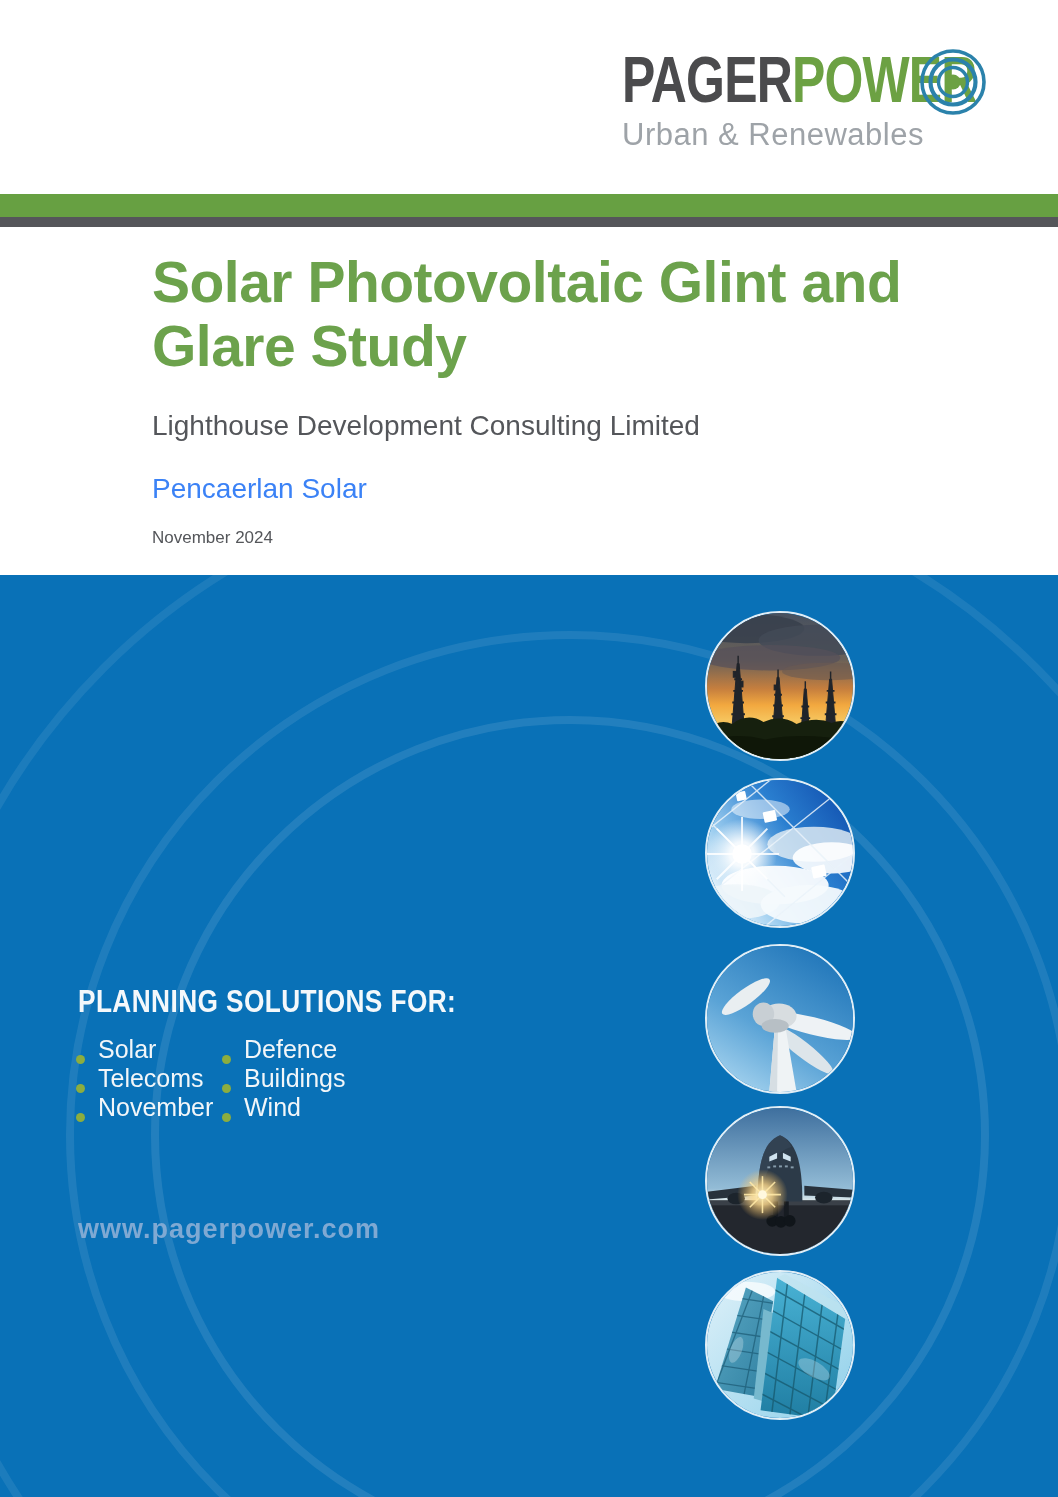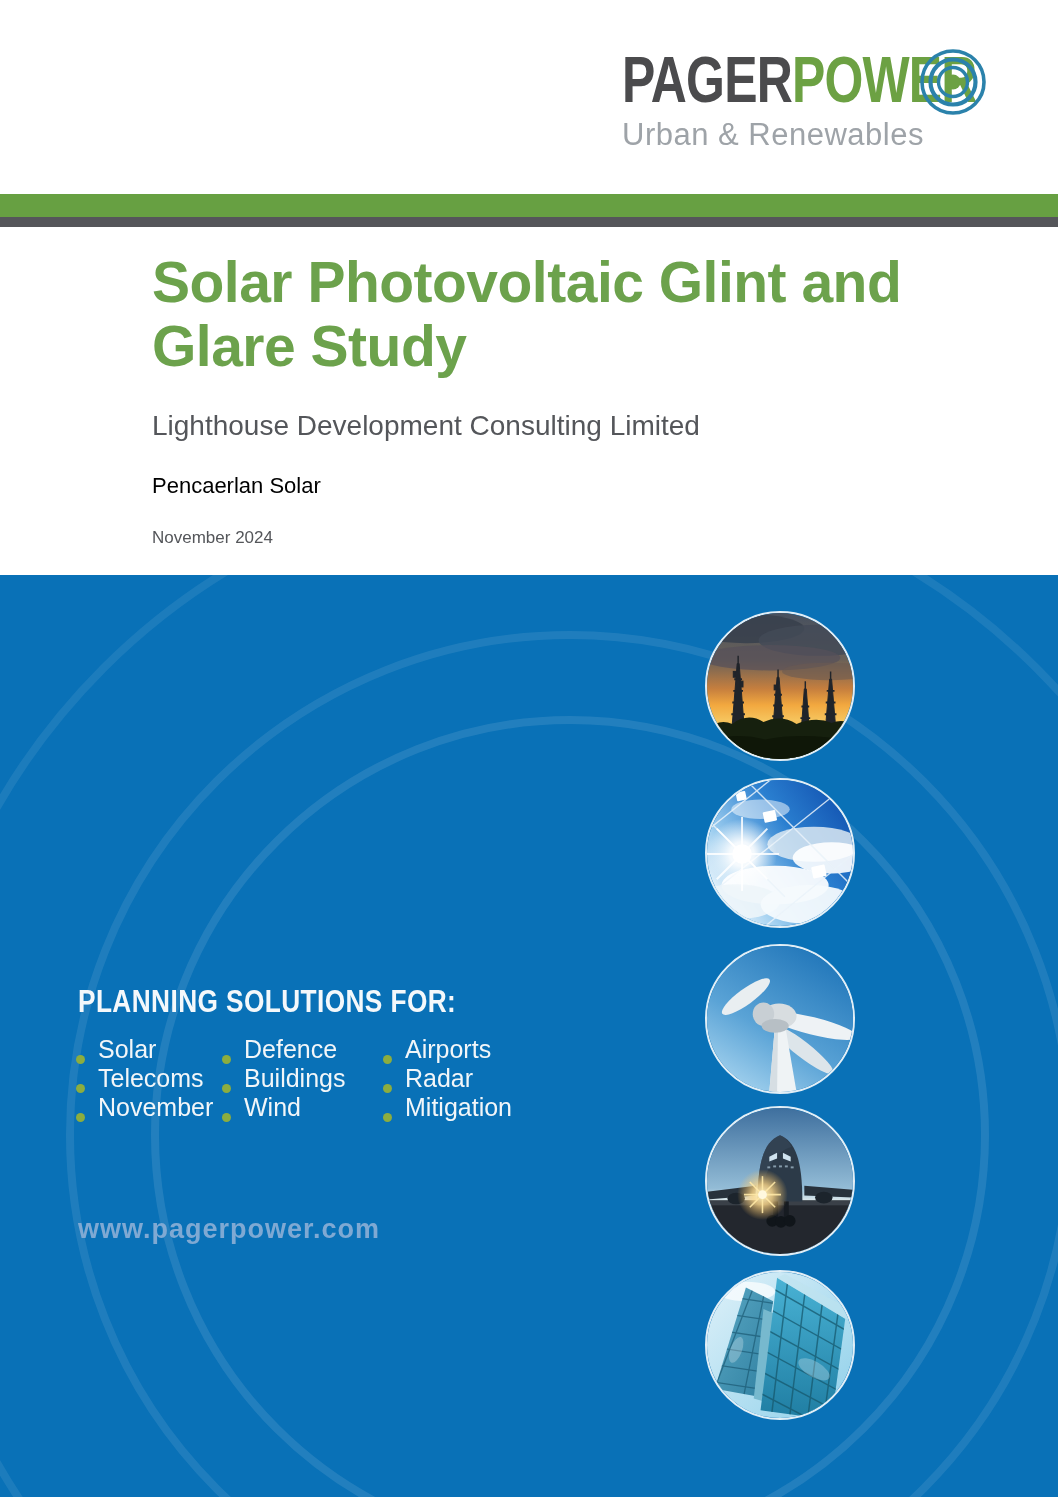--- a/index.html
+++ b/index.html
@@ -59,22 +59,22 @@
     position: absolute;
     left: 152px;
     top: 410px;
     font-size: 28px;
     color: #54565A;
   }
   .cover-project {
     position: absolute;
     left: 152px;
     top: 473px;
-    font-size: 22px;
-    color: #000000;
+    font-size: 28px;
+    color: #3b82f6;
   }
   .cover-date {
     position: absolute;
     left: 152px;
     top: 528px;
     font-size: 17px;
     color: #54565A;
   }
 
   
@@ -202,34 +202,20 @@
       <div class="svc-item">
         <span class="svc-bullet"></span>
         <span class="svc-label">Buildings</span>
       </div>
       <div class="svc-item">
         <span class="svc-bullet"></span>
         <span class="svc-label">Wind</span>
       </div>
     </div>
 
-    <div class="svc-col c3">
-      <div class="svc-item">
-        <span class="svc-bullet"></span>
-        <span class="svc-label">Airports</span>
-      </div>
-      <div class="svc-item">
-        <span class="svc-bullet"></span>
-        <span class="svc-label">Radar</span>
-      </div>
-      <div class="svc-item">
-        <span class="svc-bullet"></span>
-        <span class="svc-label">Mitigation</span>
-      </div>
-    </div>
 
     <a class="panel-website" href="#">www.pagerpower.com</a>
 
     <div class="photo-circle pc1" aria-label="Telecommunication masts at sunset">
       <svg viewBox="0 0 150 150">
         <defs>
           <linearGradient id="p1sky" x1="0" y1="0" x2="0" y2="1">
             <stop offset="0" stop-color="#46505F"></stop>
             <stop offset="0.32" stop-color="#6A6158"></stop>
             <stop offset="0.52" stop-color="#C67F3E"></stop>

